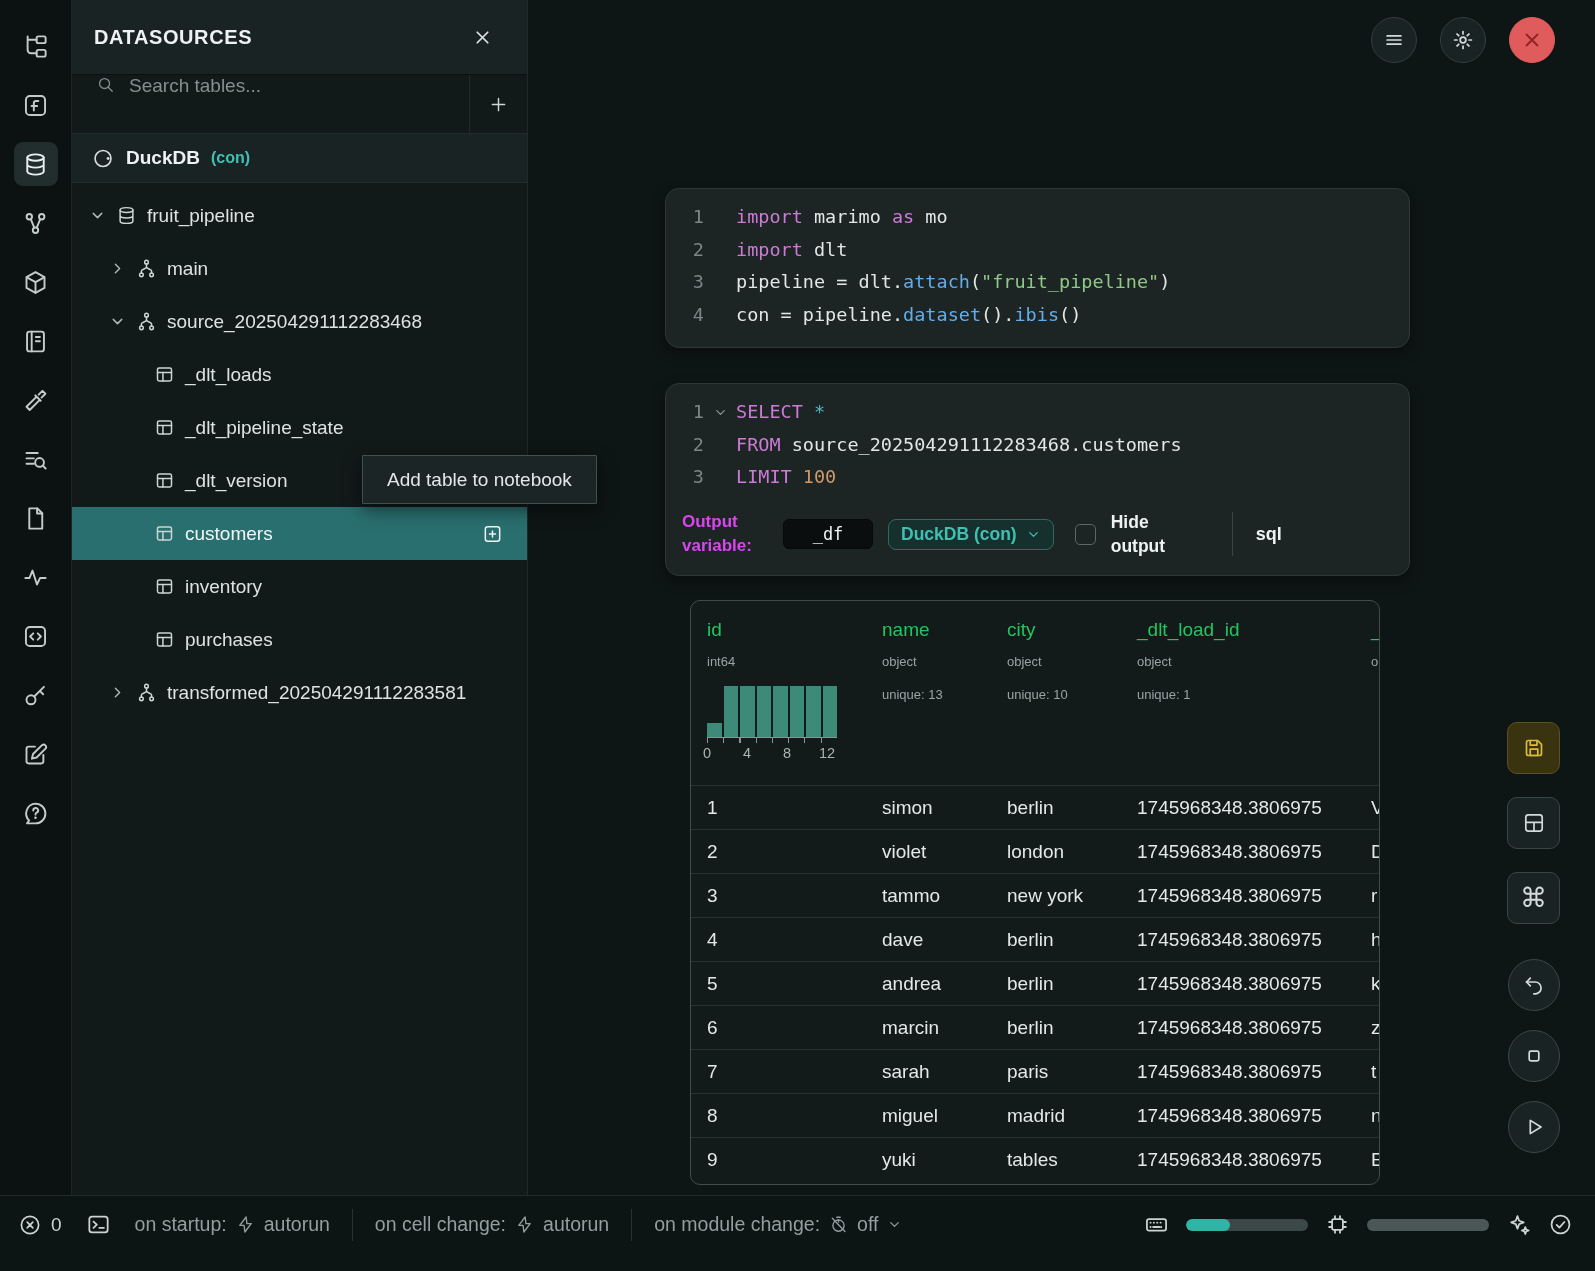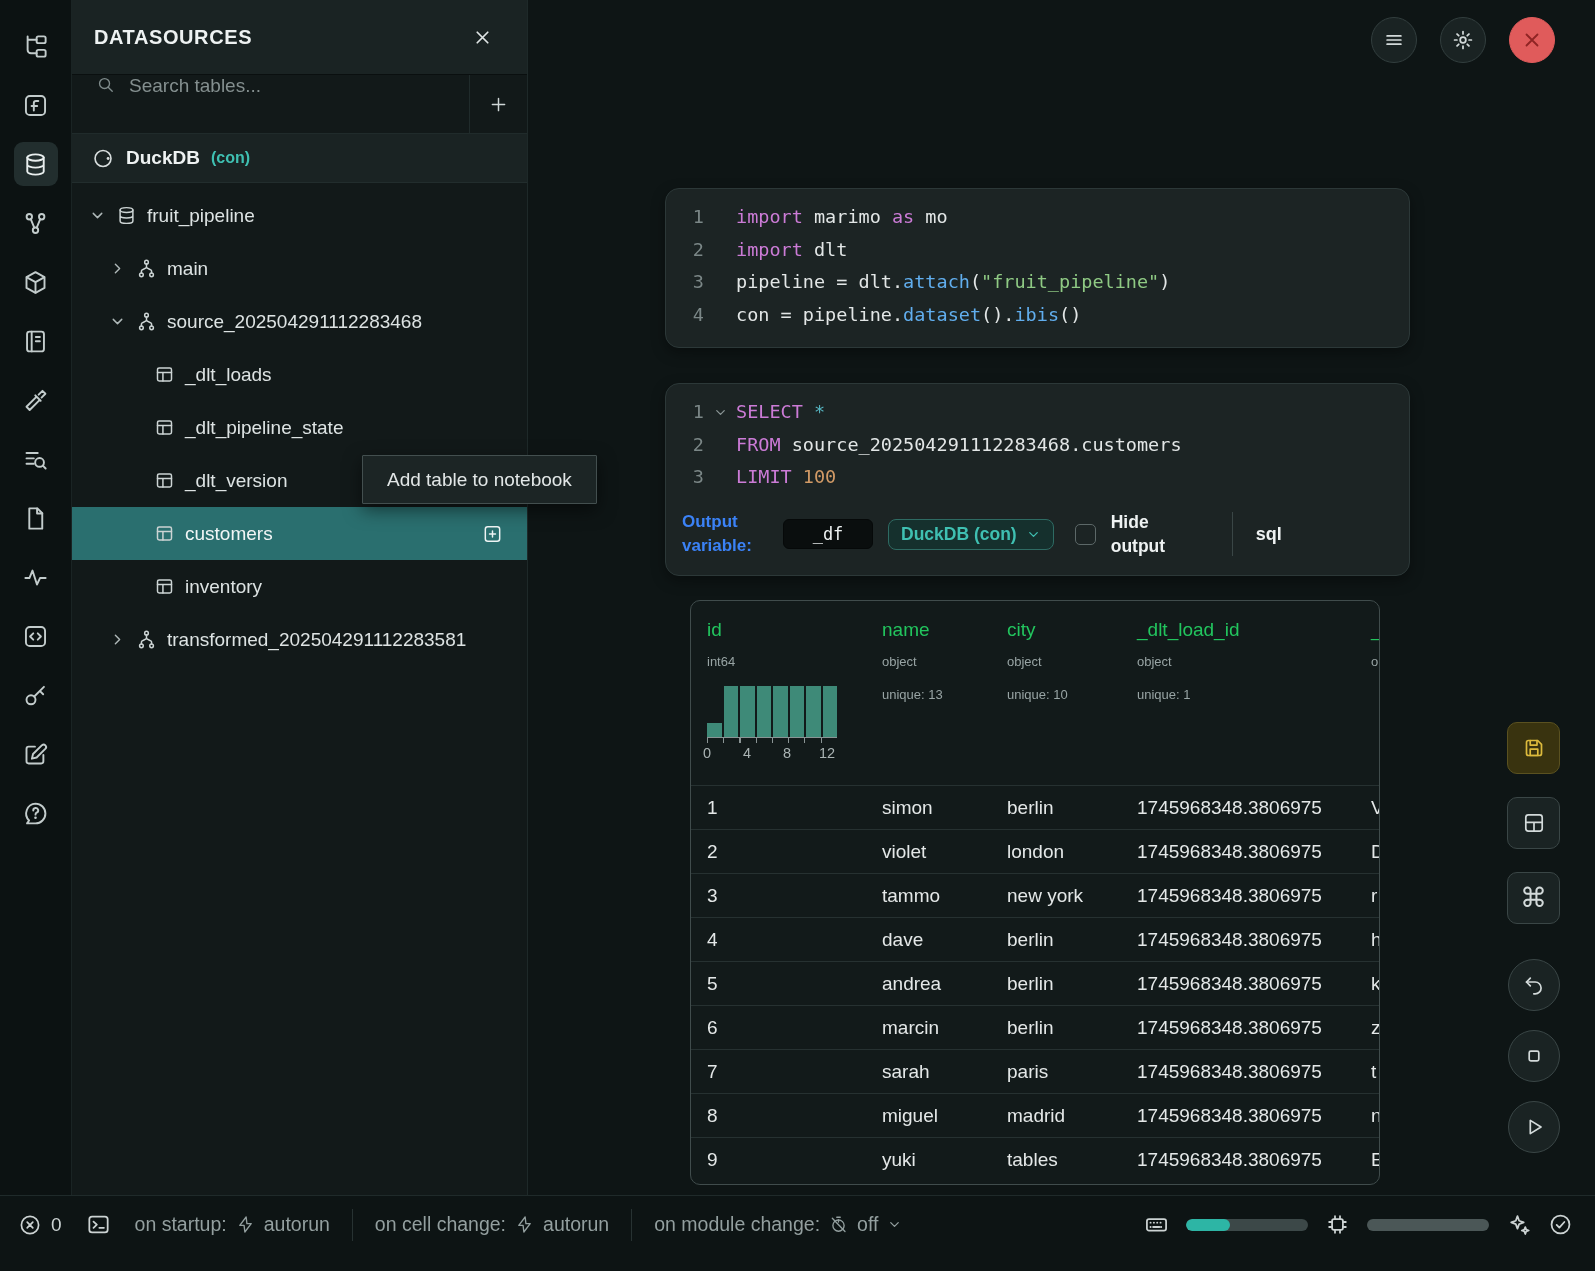--- a/index.html
+++ b/index.html
@@ -77,21 +77,21 @@
   .gut{width:32px;flex:none;display:flex;align-items:center;justify-content:center;color:#8a9595}
   .gut .icon{width:15px;height:15px}
   .c-pl{color:#e2e6e6}
   .c-kw{color:var(--keyword,#cb7bd6)}
   .c-str{color:var(--string,#8fca84)}
   .c-fn{color:var(--function_call,#61aeee)}
   .c-num{color:var(--number,#d19a66)}
   .c-op{color:var(--operator,#56b6c2)}
 
   .output-bar{display:flex;align-items:center;gap:15px;margin-top:16px;padding:0 16px}
-  .ov-label{width:86px;font-size:17px;font-weight:bold;line-height:1.45;color:#3b82f6}
+  .ov-label{width:86px;font-size:17px;font-weight:bold;line-height:1.45;color:#d946ef}
   .ov-input{width:90px;height:30px;background:#0a0e0e;border:1px solid #060909;border-radius:6px;
     color:#eef2f2;font-family:"DejaVu Sans Mono",monospace;font-size:17px;text-align:center;outline:none}
   .ov-select{height:31px;padding:0 12px;background:#15302d;border:1.5px solid #2e6b63;
     border-radius:8px;color:var(--accent,#3fc0b2);font-size:17.5px;font-weight:bold;display:flex;
     align-items:center;gap:9px;cursor:pointer;white-space:nowrap}
   .ov-select .icon{width:15px;height:15px}
   .ov-check{width:21px;height:21px;border:1.5px solid #5c6868;border-radius:5px;margin-left:6px;
     cursor:pointer;flex:none}
   .ov-hide{width:64px;font-size:17.5px;font-weight:bold;line-height:1.4;color:#eef2f2}
   .ov-div{width:1px;height:44px;background:#3a4646;margin-left:42px}
@@ -393,20 +393,29 @@
         </span>
       </div>
       <div class="tree-row lvl2">
         <span class="titem-icon icon">
           <svg viewBox="0 0 24 24" fill="none" stroke="currentColor" stroke-width="1.7" stroke-linecap="round" stroke-linejoin="round">
             <rect x="4" y="4.6" width="16" height="14.8" rx="2"></rect>
             <path d="M4 9.7h16M10.2 9.7v9.7"></path>
           </svg>
         </span>
         <span class="tree-label">inventory</span>
+      </div>
+      <div class="tree-row lvl2">
+        <span class="titem-icon icon">
+          <svg viewBox="0 0 24 24" fill="none" stroke="currentColor" stroke-width="1.7" stroke-linecap="round" stroke-linejoin="round">
+            <rect x="4" y="4.6" width="16" height="14.8" rx="2"></rect>
+            <path d="M4 9.7h16M10.2 9.7v9.7"></path>
+          </svg>
+        </span>
+        <span class="tree-label">purchases</span>
       </div>
       <div class="tree-row lvl1">
         <span class="chev icon">
           <svg viewBox="0 0 24 24" fill="none" stroke="currentColor" stroke-width="2" stroke-linecap="round" stroke-linejoin="round">
             <path d="M9 6l6 6-6 6"></path>
           </svg>
         </span>
         <span class="titem-icon icon">
           <svg viewBox="0 0 24 24" fill="none" stroke="currentColor" stroke-width="1.7" stroke-linecap="round" stroke-linejoin="round">
             <circle cx="12" cy="4.8" r="2.1"></circle>

